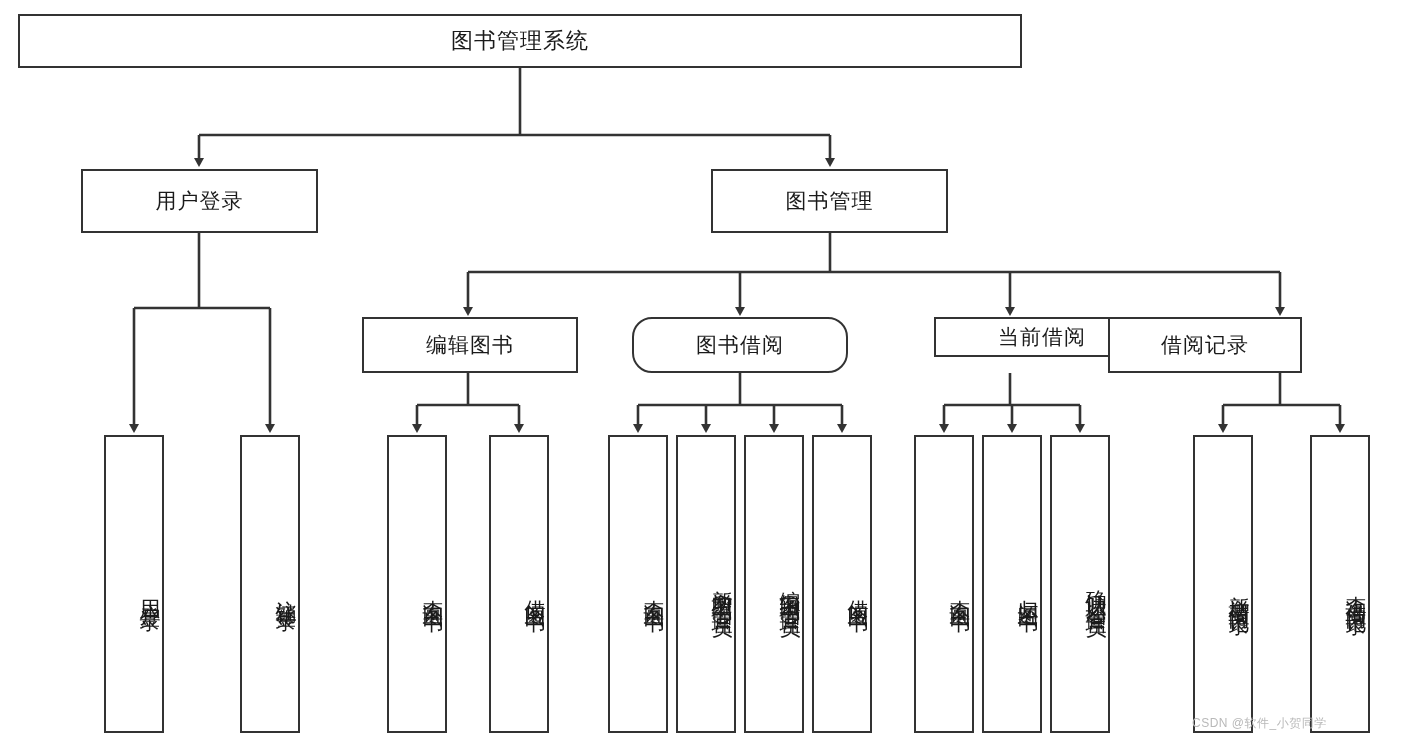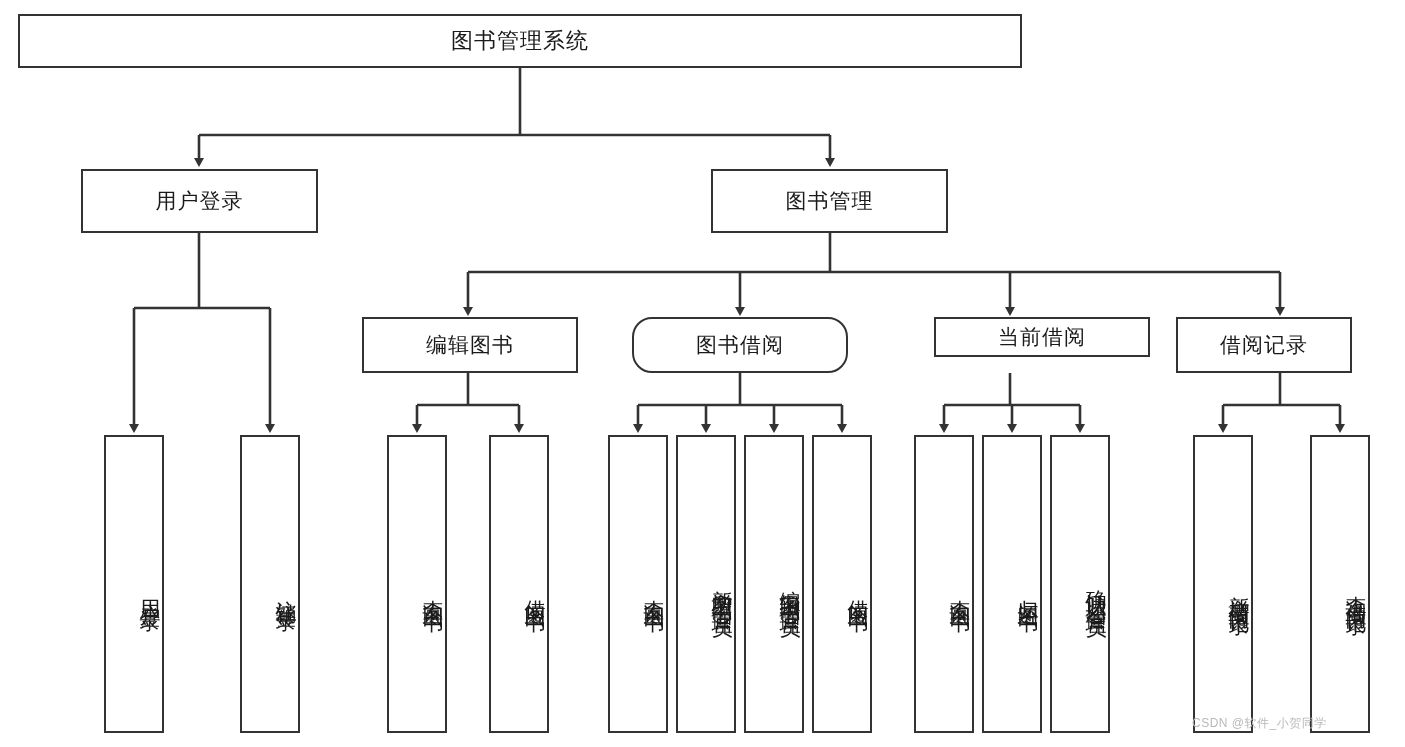--- a/index.html
+++ b/index.html
@@ -129,21 +129,21 @@
 
   <div class="node-box node-horizontal" style="left:362px; top:317px; width:216px; height:56px;">
     <span>编辑图书</span>
   </div>
   <div class="node-box node-horizontal" style="left:632px; top:317px; width:216px; height:56px;border-radius:20px;">
     <span>图书借阅</span>
   </div>
   <div class="node-box node-horizontal" style="left:902px; top:317px; width:216px; height:40px;margin-left:32px;">
     <span>当前借阅</span>
   </div>
-  <div class="node-box node-horizontal" style="left:1176px; top:317px; width:176px; height:56px;justify-content:center;">
+  <div class="node-box node-horizontal" style="left:1108px; top:317px; width:194px; height:56px;justify-content:center;">
     <span>借阅记录</span>
   </div>
 
   <div class="node-box node-vertical" style="left:104px; top:435px; width:60px; height:298px;">
     <span>用户登录</span>
   </div>
   <div class="node-box node-vertical" style="left:240px; top:435px; width:60px; height:298px;">
     <span>注销登录</span>
   </div>
 

